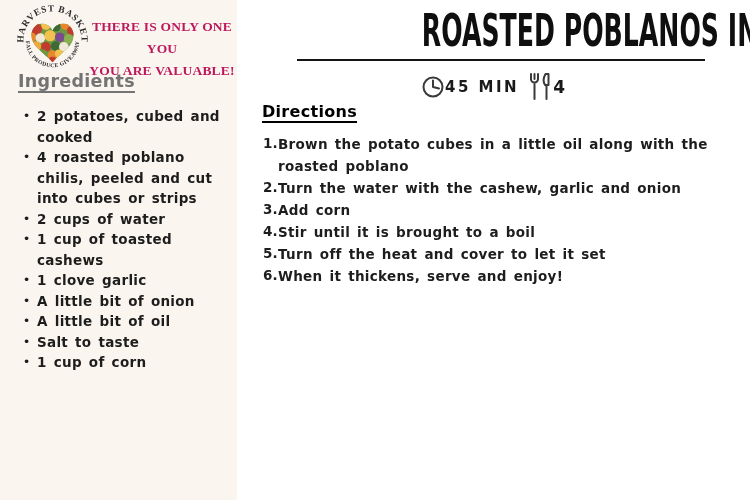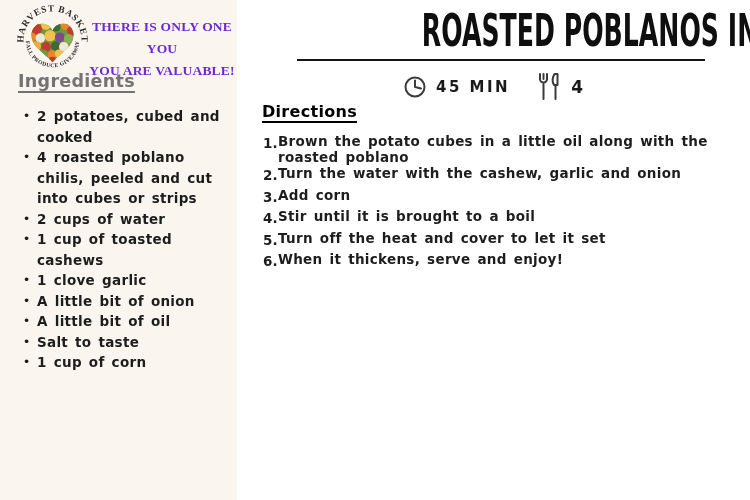--- a/index.html
+++ b/index.html
@@ -11,21 +11,21 @@
   
   .left-panel{
     position:absolute;left:0;top:0;width:237px;height:500px;
     background:#faf5ef;
   }
   .logo{position:absolute;left:12px;top:0;width:81px;height:81px;}
   .motto{
     position:absolute;left:88px;top:16px;width:148px;
     font-family:"Liberation Serif","DejaVu Serif",serif;
     font-weight:bold;font-size:13.5px;line-height:22px;
-    text-align:center;color:#6d28d9;letter-spacing:.2px;
+    text-align:center;color:#be185d;letter-spacing:.2px;
   }
   .ing-heading{
     position:absolute;left:18px;top:71px;margin:0;
     font-size:17.5px;font-weight:bold;color:#737373;
     text-decoration:underline;text-decoration-thickness:1.5px;text-underline-offset:4px;
     letter-spacing:.3px;
   }
   .ing-list{
     position:absolute;left:16px;top:106px;margin:0;padding:0;list-style:none;
     width:212px;
@@ -49,21 +49,21 @@
   .recipe-title{
     display:inline-block;margin:0;white-space:nowrap;
     font-size:45px;line-height:45px;font-weight:bold;color:#0f0f0f;
     transform:scaleX(0.56);transform-origin:50% 50%;
   }
   .title-underline{
     position:absolute;left:60px;top:59px;width:408px;height:2px;background:#151515;
   }
   .meta-row{
     position:absolute;left:0;top:72px;width:100%;height:30px;
-    display:flex;justify-content:center;align-items:center;gap:9px;
+    display:flex;justify-content:center;align-items:center;
   }
   .meta-time,.meta-servings{
     font-weight:bold;color:#1a1a1a;
   }
   .meta-time{font-size:15px;letter-spacing:2.5px;}
   .meta-servings{font-size:17px;letter-spacing:1px;margin-left:2px;}
   .meta-gap{width:8px;}
   .dir-heading{
     position:absolute;left:25px;top:102px;margin:0;
     font-size:16px;font-weight:bold;color:#000000;
@@ -72,21 +72,21 @@
   }
   .dir-list{
     position:absolute;left:22px;top:133px;margin:0;padding:0;list-style:none;width:491px;
   }
   .dir-list li{display:flex;align-items:flex-start;}
   .step-num{
     flex:0 0 19px;width:19px;text-align:right;
     font-size:13.5px;font-weight:bold;line-height:21.5px;letter-spacing:.3px;color:#1d1d1d;
   }
   .step-text{
-    width:472px;font-size:13.5px;font-weight:bold;line-height:16px;
+    width:472px;font-size:13.5px;font-weight:bold;line-height:22px;
     letter-spacing:.3px;word-spacing:2px;color:#1d1d1d;
   }
   .icon-stroke{stroke:#3a3a3a;fill:none;stroke-width:2;stroke-linecap:round;stroke-linejoin:round;}
 </style>
 </head>
 <body>
 
 <div class="frame">
 
   <aside class="left-panel">

